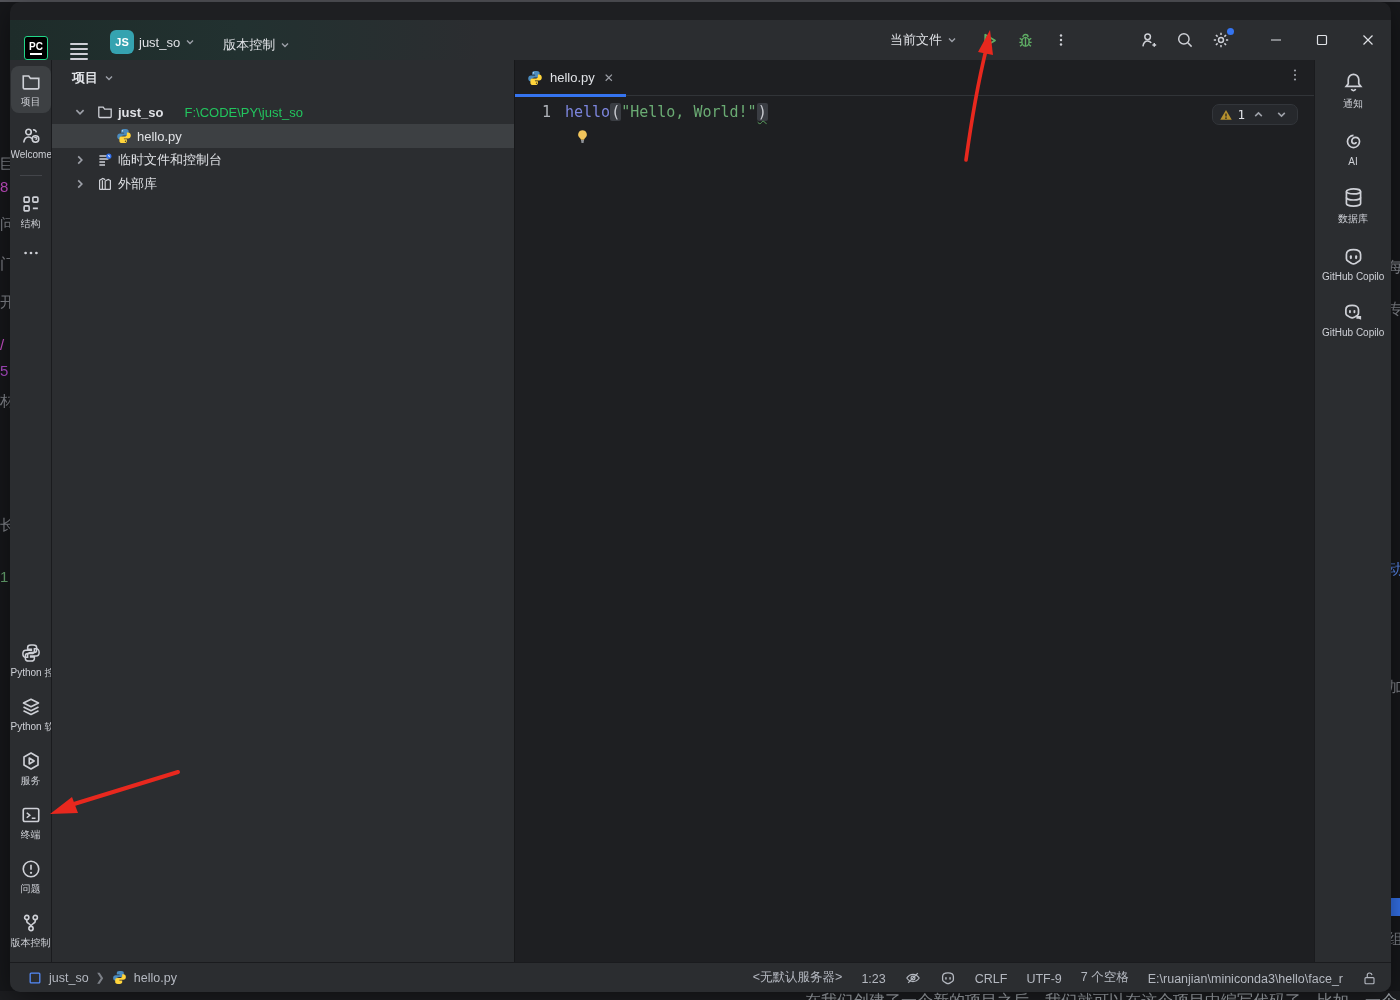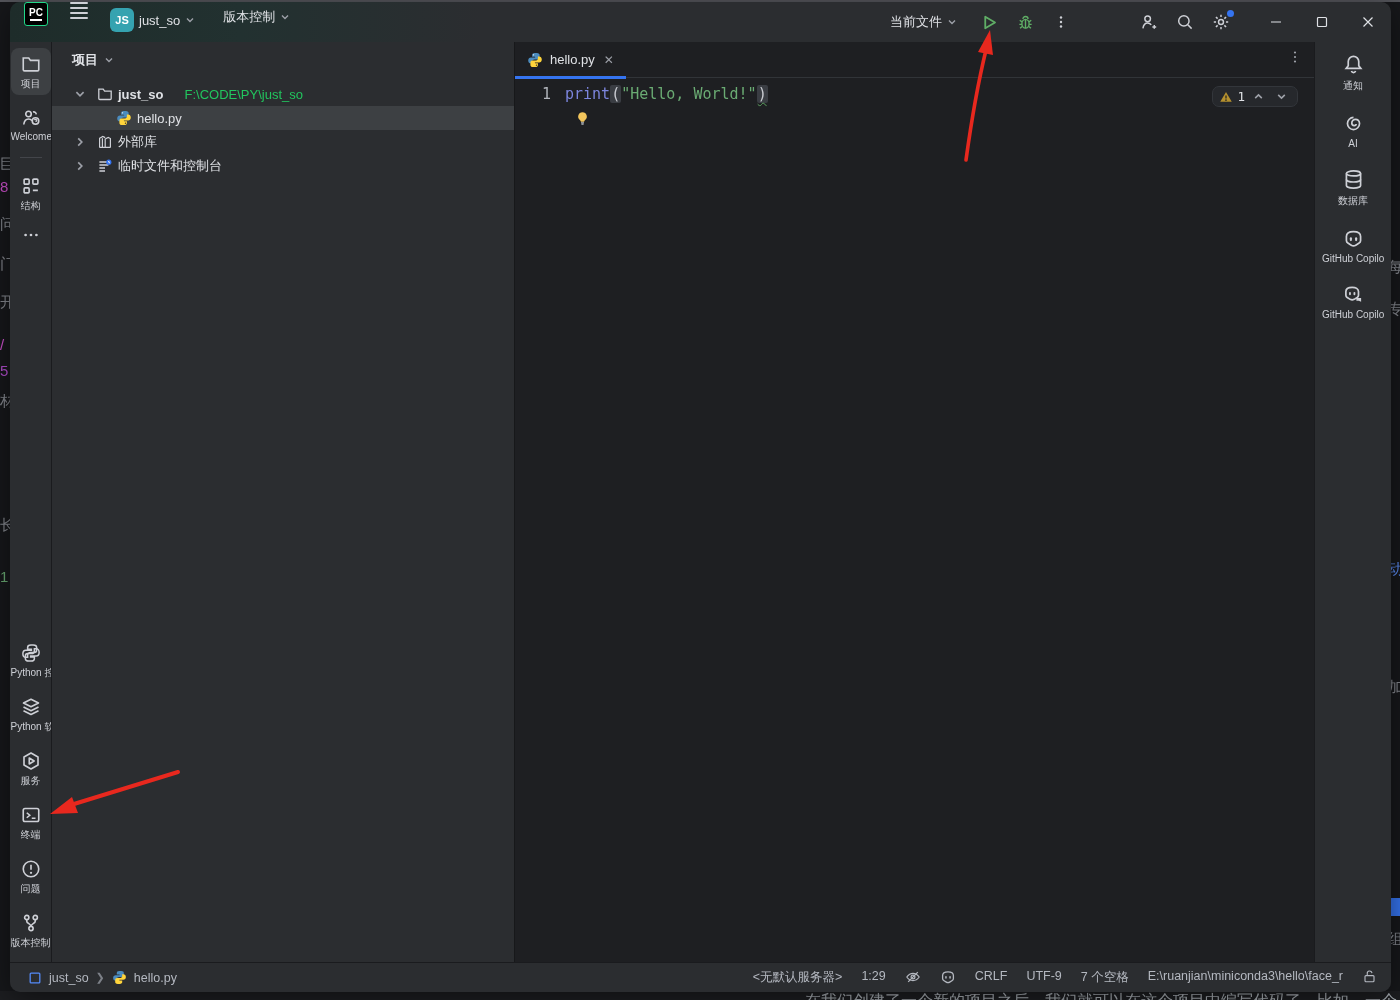--- a/index.html
+++ b/index.html
@@ -17,23 +17,23 @@
     white-space:nowrap; }
   .bg-top-strip { position:absolute; left:0; top:0; width:1400px; height:2px; background:#55565c; }
   .bg-blue-chip { position:absolute; right:0; top:898px; width:9px; height:18px; background:#3574f0; }
 
   
   .window { position:absolute; left:10px; top:2px; width:1381px; height:990px;
     background:#1e1f22; border-radius:10px; overflow:hidden; display:flex; flex-direction:column;
     box-shadow:0 6px 30px rgba(0,0,0,.5); }
 
   
-  .titlebar { height:40px; flex:0 0 40px; display:flex; align-items:flex-start;
+  .titlebar { height:40px; flex:0 0 40px; display:flex; align-items:flex-end;
     background:linear-gradient(90deg,#1e2c2a 0px,#223130 230px,#2b2d30 470px,#2b2d30 100%);
-    padding:0 0 0 8px; color:#dfe1e5; font-size:13px; }
+    padding:0 0 0 8px; color:#dfe1e5; font-size:13px;margin-top:18px; }
   .tb-btn { display:flex; align-items:center; gap:5px; padding:6px 8px; border-radius:6px; cursor:default; }
   .pc-logo { width:24px; height:24px; margin:0 8px 0 6px; background:#000; border:1.6px solid #21d789;
     border-radius:3px; color:#fff; font-weight:bold; font-size:10px; display:flex; align-items:center;
     justify-content:center; flex-direction:column; line-height:1; }
   .pc-logo .underline { width:12px; height:1.5px; background:#fff; margin-top:1.5px; }
   .hamburger { margin:0 14px; display:flex; flex-direction:column; gap:3px; }
   .hamburger span { display:block; width:18px; height:2px; background:#ced0d6; border-radius:1px; }
   .proj-badge { width:24px; height:24px; border-radius:6px; background:#35a3b0; color:#fff;
     font-weight:bold; font-size:11px; display:flex; align-items:center; justify-content:center; }
   .tb-text { color:#dfe1e5; }
@@ -99,21 +99,21 @@
   .rbar-item { display:flex; flex-direction:column; align-items:center; gap:4px; margin-bottom:20px;
     width:70px; }
   .rbar-label { font-size:10px; color:#ced0d6; max-width:62px; overflow:hidden; white-space:nowrap;
     text-align:left; }
 
   
   .statusbar { height:30px; flex:0 0 30px; background:#2b2d30; border-top:1px solid #1a1b1e;
     display:flex; align-items:center; padding:0 14px 0 18px; color:#b4b8c0; font-size:12.5px; }
   .crumbs { display:flex; align-items:center; gap:7px; }
   .crumb-sep { color:#7d8188; font-size:11px; }
-  .sb-right { margin-left:auto; display:flex; align-items:flex-start; gap:19px; }
+  .sb-right { margin-left:auto; display:flex; align-items:flex-end; gap:19px; }
   .sb-item { display:flex; align-items:center; }
 
   
   .arrows { position:absolute; inset:0; pointer-events:none; z-index:60; }
 
   svg.ic { display:block; }
 </style>
 </head>
 <body>
 
@@ -348,36 +348,36 @@
               <path fill="#ffd43b" d="M8.1 15c2.2 0 2.8-1 2.8-2.1v-1.6h-3v-.8h4.2c1.5 0 2.7-1.1 2.7-3s-1.2-3-2.7-3h-1.2v1.9c0 1.4-1.2 2.2-2.6 2.2H5.4c-1.2 0-2 .9-2 2.1v2.2C3.4 14 4.1 15 6.2 15z"></path>
               <circle cx="6.6" cy="2.8" r=".6" fill="#fff"></circle>
                 <circle cx="9.4" cy="13.2" r=".6" fill="#1e1f22"></circle>
             </svg>
             <span>hello.py</span>
           </div>
           <div class="tree-row ind-1">
             <svg class="ic" width="12" height="12" viewBox="0 0 10 10">
                 <path d="M3.5 2l3 3-3 3" fill="none" stroke="#9da0a8" stroke-width="1.4"></path>
               </svg>
-            <svg class="ic" style="margin-left:6px" width="16" height="16" viewBox="0 0 16 16" fill="none" stroke="#ced0d6" stroke-width="1.2">
-              <path d="M2.6 13.4V4.2M5.4 13.4V4.2M2.2 4.4l3.6-2 2.4 1.2M8.2 13.4V5l3-1.6 2.2 1.1v8.9"></path>
-                <path d="M2.6 13.4h10.8"></path>
-            </svg>
-            <span>外部库</span>
+            <svg class="ic" style="margin-left:6px" width="16" height="16" viewBox="0 0 16 16" fill="none" stroke="#ced0d6" stroke-width="1.3">
+              <path d="M2.4 4h9M2.4 7h9M2.4 10h5.6M2.4 13h5.6"></path>
+                <circle cx="11.8" cy="4.2" r="2.6" fill="#3574f0" stroke="none"></circle>
+                <path d="M11.8 3v1.3l1 .6" stroke="#fff" stroke-width="1"></path>
+            </svg>
+            <span>临时文件和控制台</span>
           </div>
           <div class="tree-row ind-1">
             <svg class="ic" width="12" height="12" viewBox="0 0 10 10">
                 <path d="M3.5 2l3 3-3 3" fill="none" stroke="#9da0a8" stroke-width="1.4"></path>
               </svg>
-            <svg class="ic" style="margin-left:6px" width="16" height="16" viewBox="0 0 16 16" fill="none" stroke="#ced0d6" stroke-width="1.3">
-              <path d="M2.4 4h9M2.4 7h9M2.4 10h5.6M2.4 13h5.6"></path>
-                <circle cx="11.8" cy="4.2" r="2.6" fill="#3574f0" stroke="none"></circle>
-                <path d="M11.8 3v1.3l1 .6" stroke="#fff" stroke-width="1"></path>
-            </svg>
-            <span>临时文件和控制台</span>
+            <svg class="ic" style="margin-left:6px" width="16" height="16" viewBox="0 0 16 16" fill="none" stroke="#ced0d6" stroke-width="1.2">
+              <path d="M2.6 13.4V4.2M5.4 13.4V4.2M2.2 4.4l3.6-2 2.4 1.2M8.2 13.4V5l3-1.6 2.2 1.1v8.9"></path>
+                <path d="M2.6 13.4h10.8"></path>
+            </svg>
+            <span>外部库</span>
           </div>
         </div>
       </div>
 
       <div class="editor">
         <div class="tabbar">
           <div class="tab">
             <svg class="ic" width="16" height="16" viewBox="0 0 16 16">
               <path fill="#4b8bbe" d="M7.9 1C5.7 1 5.1 2 5.1 3.1v1.6h3v.8H3.9C2.4 5.5 1.2 6.6 1.2 8.5s1.2 3 2.7 3h1.2V9.6c0-1.4 1.2-2.2 2.6-2.2h2.9c1.2 0 2-.9 2-2.1V3.1C12.6 2 11.9 1 9.8 1z"></path>
               <path fill="#ffd43b" d="M8.1 15c2.2 0 2.8-1 2.8-2.1v-1.6h-3v-.8h4.2c1.5 0 2.7-1.1 2.7-3s-1.2-3-2.7-3h-1.2v1.9c0 1.4-1.2 2.2-2.6 2.2H5.4c-1.2 0-2 .9-2 2.1v2.2C3.4 14 4.1 15 6.2 15z"></path>
@@ -393,21 +393,21 @@
                 <circle cx="7" cy="2.5" r="1.1"></circle>
                 <circle cx="7" cy="7" r="1.1"></circle>
                 <circle cx="7" cy="11.5" r="1.1"></circle>
               </svg>
           </div>
         </div>
 
         <div class="code-area">
           <div class="code-line">
             <span class="gutter">1</span>
-            <span><span class="tok-func">print</span><span class="tok-brace">(</span><span class="tok-str">"Hello, World!"</span><span class="tok-brace squiggle">)</span></span>
+            <span><span class="tok-func">hello</span><span class="tok-brace">(</span><span class="tok-str">"Hello, World!"</span><span class="tok-brace squiggle">)</span></span>
           </div>
           <div class="bulb">
             <svg class="ic" width="15" height="15" viewBox="0 0 16 16">
               <path d="M8 1.4a4.6 4.6 0 00-2.6 8.4c.5.4.9 1 .9 1.6h3.4c0-.6.4-1.2.9-1.6A4.6 4.6 0 008 1.4z" fill="#f2c55c"></path>
               <path d="M6.4 12.6h3.2M6.8 14h2.4" stroke="#b5b9bf" stroke-width="1.1"></path>
             </svg>
           </div>
           <div class="inspection">
             <svg class="ic" width="14" height="14" viewBox="0 0 16 16">
               <path d="M8 2.2l6.6 11.2H1.4z" fill="#b5902e"></path>
@@ -479,21 +479,21 @@
         <span>just_so</span>
         <span class="crumb-sep">❯</span>
         <svg class="ic" width="15" height="15" viewBox="0 0 16 16">
           <path fill="#4b8bbe" d="M7.9 1C5.7 1 5.1 2 5.1 3.1v1.6h3v.8H3.9C2.4 5.5 1.2 6.6 1.2 8.5s1.2 3 2.7 3h1.2V9.6c0-1.4 1.2-2.2 2.6-2.2h2.9c1.2 0 2-.9 2-2.1V3.1C12.6 2 11.9 1 9.8 1z"></path>
           <path fill="#ffd43b" d="M8.1 15c2.2 0 2.8-1 2.8-2.1v-1.6h-3v-.8h4.2c1.5 0 2.7-1.1 2.7-3s-1.2-3-2.7-3h-1.2v1.9c0 1.4-1.2 2.2-2.6 2.2H5.4c-1.2 0-2 .9-2 2.1v2.2C3.4 14 4.1 15 6.2 15z"></path>
         </svg>
         <span>hello.py</span>
       </div>
       <div class="sb-right">
         <span class="sb-item">&lt;无默认服务器&gt;</span>
-        <span class="sb-item">1:29</span>
+        <span class="sb-item">1:23</span>
         <span class="sb-item">
           <svg class="ic" width="16" height="16" viewBox="0 0 16 16" fill="none" stroke="#b4b8c0" stroke-width="1.2">
             <path d="M1.8 8S4.4 4.4 8 4.4 14.2 8 14.2 8 11.6 11.6 8 11.6 1.8 8 1.8 8z"></path>
               <circle cx="8" cy="8" r="1.9"></circle>
               <path d="M3.2 12.8L12.8 3.2"></path>
           </svg>
         </span>
         <span class="sb-item">
           <svg class="ic" width="16" height="16" viewBox="0 0 16 16" fill="none" stroke="#b4b8c0" stroke-width="1.3">
             <path d="M2.6 6.4C2.6 3.8 4.8 2.8 8 2.8s5.4 1 5.4 3.6v3.2c0 .8-.4 1.5-1.1 1.9l-2.6 1.6c-1 .6-2.4.6-3.4 0l-2.6-1.6c-.7-.4-1.1-1.1-1.1-1.9z"></path>

